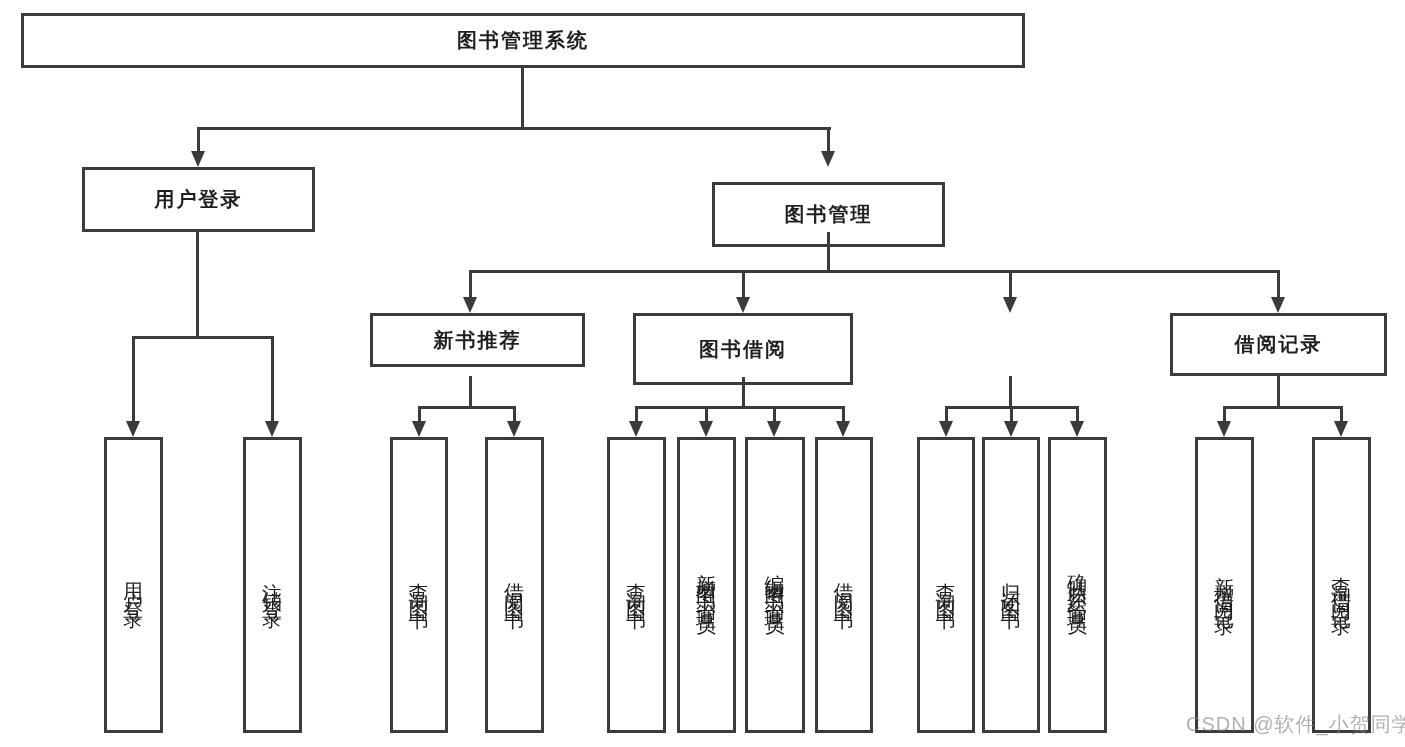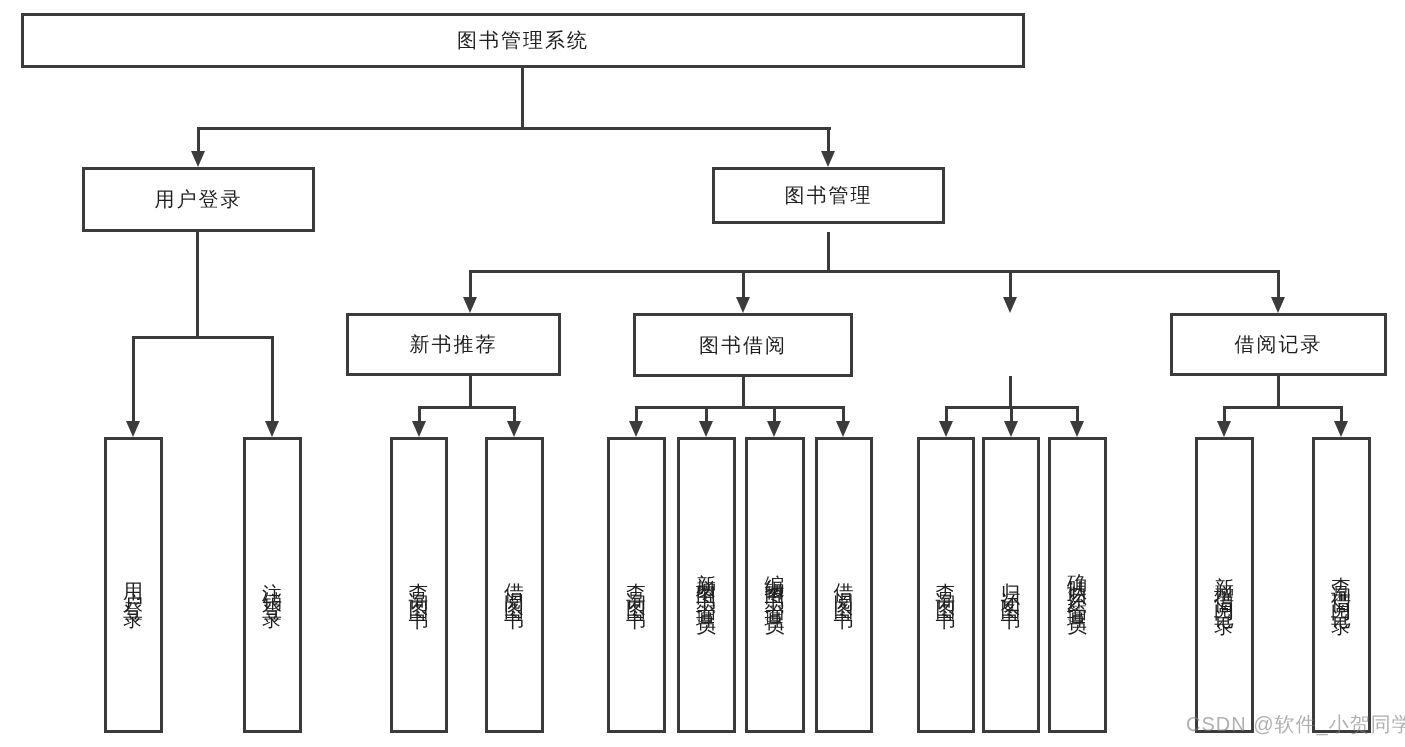--- a/index.html
+++ b/index.html
@@ -13,21 +13,21 @@
   .box {
     position:absolute;
     background:#ffffff;
     border:3px solid #3b3b3b;
     box-sizing:border-box;
     display:flex;
     align-items:center;
     justify-content:center;
     color:#1f1f1f;
   }
-  .hbox { font-size:20px; letter-spacing:2px; }
+  .hbox { font-size:20px; letter-spacing:2px;font-weight:bold; }
   .vbox { top:437px; height:296px; }
   .vtext {
     writing-mode:vertical-rl;
     text-orientation:mixed;
     font-size:20px;
     line-height:1;
     letter-spacing:9px;
     color:#1f1f1f;
   }
   .line { position:absolute; background:#3b3b3b; }
@@ -62,21 +62,21 @@
   <div class="line vline" style="left:521px;top:68px;height:59px"></div>
   <div class="line hline" style="left:197px;top:127px;width:634px"></div>
   <div class="line vline" style="left:197px;top:127px;height:26px"></div>
   <div class="arrow" style="left:191px;top:151px"></div>
   <div class="line vline" style="left:827px;top:127px;height:26px"></div>
   <div class="arrow" style="left:821px;top:151px"></div>
 
   <div class="box hbox" style="left:82px;top:167px;width:233px;height:65px">
     <span>用户登录</span>
   </div>
-  <div class="box hbox" style="left:712px;top:167px;width:233px;height:57px">
+  <div class="box hbox" style="left:712px;top:182px;width:233px;height:65px">
     <span>图书管理</span>
   </div>
 
   <div class="line vline" style="left:196px;top:232px;height:104px"></div>
   <div class="line hline" style="left:132px;top:336px;width:141px"></div>
   <div class="line vline" style="left:132px;top:336px;height:86px"></div>
   <div class="arrow" style="left:126px;top:421px"></div>
   <div class="line vline" style="left:271px;top:336px;height:86px"></div>
   <div class="arrow" style="left:265px;top:421px"></div>
 
@@ -84,24 +84,24 @@
   <div class="line hline" style="left:469px;top:270px;width:811px"></div>
   <div class="line vline" style="left:469px;top:270px;height:28px"></div>
   <div class="arrow" style="left:463px;top:297px"></div>
   <div class="line vline" style="left:742px;top:270px;height:28px"></div>
   <div class="arrow" style="left:736px;top:297px"></div>
   <div class="line vline" style="left:1009px;top:270px;height:28px"></div>
   <div class="arrow" style="left:1003px;top:297px"></div>
   <div class="line vline" style="left:1277px;top:270px;height:28px"></div>
   <div class="arrow" style="left:1271px;top:297px"></div>
 
-  <div class="box hbox" style="left:346px;top:313px;width:215px;height:63px">
+  <div class="box hbox" style="left:370px;top:313px;width:215px;height:54px">
     <span>新书推荐</span>
   </div>
-  <div class="box hbox" style="left:633px;top:313px;width:220px;height:64px">
+  <div class="box hbox" style="left:633px;top:313px;width:220px;height:72px">
     <span>图书借阅</span>
   </div>
   <div class="box hbox" style="left:1170px;top:313px;width:217px;height:63px">
     <span>借阅记录</span>
   </div>
 
   <div class="line vline" style="left:469px;top:376px;height:30px"></div>
   <div class="line hline" style="left:418px;top:406px;width:98px"></div>
   <div class="line vline" style="left:418px;top:406px;height:16px"></div>
   <div class="arrow" style="left:412px;top:421px"></div>

